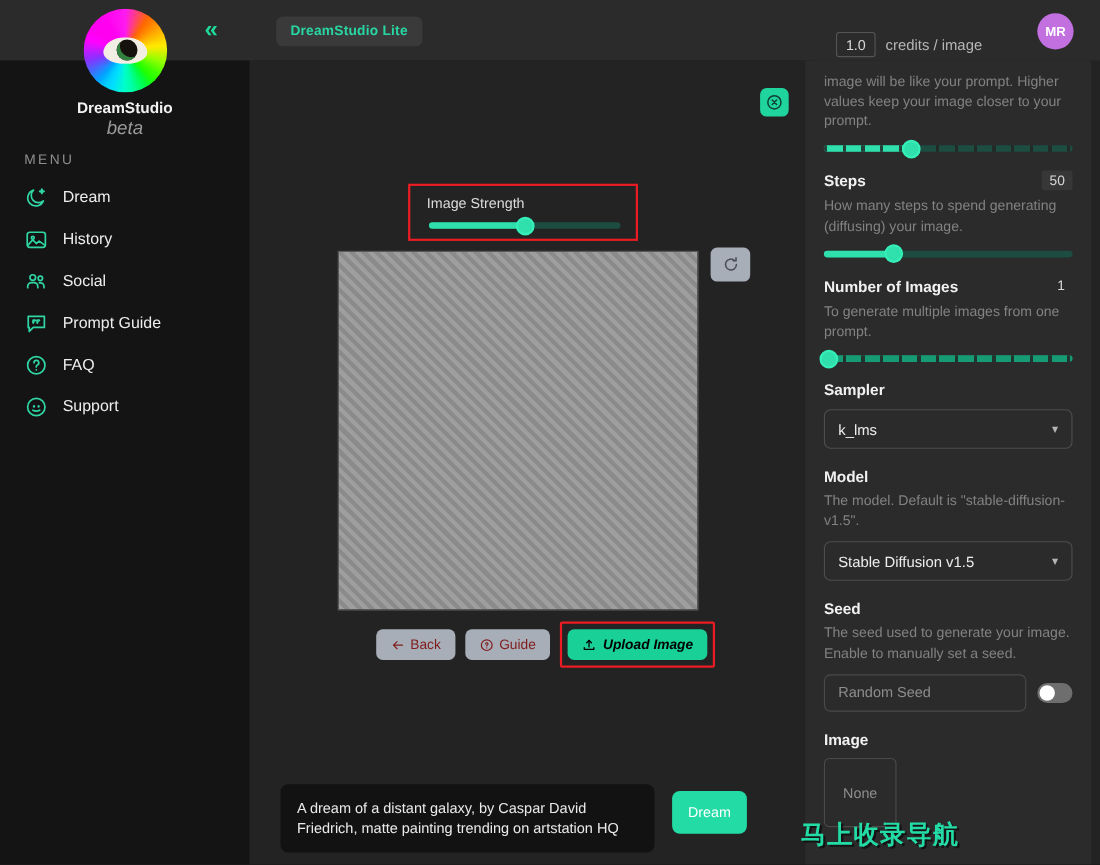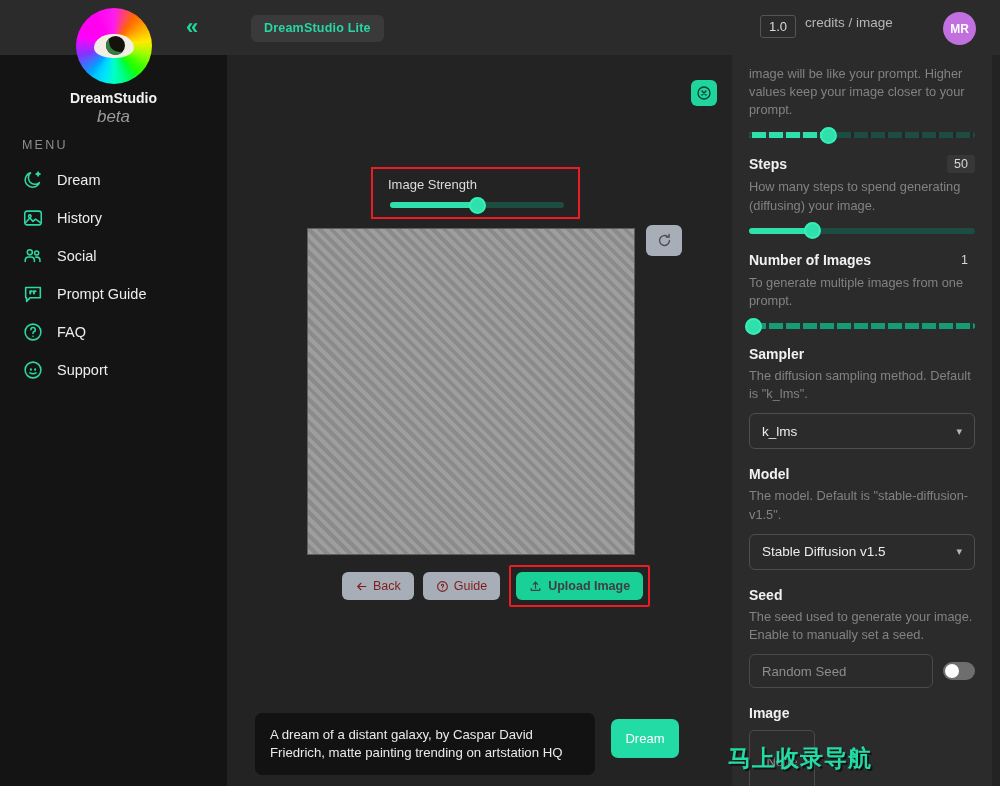--- a/index.html
+++ b/index.html
@@ -21,21 +21,21 @@
     color: #1fd99a; font-size: 22px; line-height: 30px; text-align: center;
     font-weight: bold; cursor: pointer;
   }
   .lite-badge {
     position: absolute; left: 251px; top: 15px;
     padding: 6px 13px 7px; border-radius: 6px; background: #3a3a3a;
     color: #28d6a2; font-size: 12.5px; font-weight: bold; letter-spacing: .2px;
     cursor: pointer;
   }
   .credits-wrap {
-    position: absolute; left: 760px; top: 15px; display: flex; gap: 9px;
+    position: absolute; left: 760px; top: 29px; display: flex; align-items: center; gap: 9px;
   }
   .credits-box {
     border: 1px solid #555; border-radius: 3px; padding: 3px 8px;
     color: #d8d8d8; font-size: 13px;
   }
   .credits-label { color: #b6b6b6; font-size: 13.5px; }
   .avatar {
     position: absolute; left: 943px; top: 12px; width: 33px; height: 33px;
     border-radius: 50%; background: #c26fe0; color: #fff; font-size: 12px;
     font-weight: bold; display: flex; align-items: center; justify-content: center;
@@ -134,23 +134,23 @@
   }
   .btn-ghost {
     background: #a8aeb8; color: #7f1d1d; border: none; border-radius: 6px;
     padding: 7px 13px; font-size: 12.5px; font-family: inherit; cursor: pointer;
     display: flex; align-items: center; gap: 5px;
   }
   .btn-upload-wrap {
     border: 2px solid #ec1c24; padding: 5px; border-radius: 2px;
   }
   .btn-upload {
-    background: #19d096; color: #404040; border: none; border-radius: 6px;
+    background: #19d096; color: #000000; border: none; border-radius: 6px;
     padding: 7px 13px; font-size: 12.5px; font-weight: bold; font-family: inherit;
-    cursor: pointer; display: flex; align-items: center; gap: 6px;
+    cursor: pointer; display: flex; align-items: center; gap: 6px; font-style: italic;
   }
   .btn-upload svg, .btn-ghost svg { width: 13px; height: 13px; }
 
   .prompt-row {
     position: absolute; left: 28px; top: 658px; display: flex; align-items: flex-start; gap: 16px;
   }
   .prompt-box {
     width: 340px; min-height: 52px; background: #121212; border-radius: 7px;
     padding: 13px 15px; color: #eaeaea; font-size: 13.2px; line-height: 1.38;
     cursor: text;
@@ -402,21 +402,20 @@
       <div class="r-slider slider">
         <div class="track-bg"></div>
         <div class="track-fill" id="ni-fill" style="background: rgb(23, 155, 116); width: 100%;"></div>
         <div class="ticks"></div>
         <div class="knob" id="ni-knob" style="left: 2%;"></div>
       </div>
     </div>
 
     <div class="sec">
       <div class="r-title">Sampler</div>
-      <div class="r-desc" style="margin-top:5px">The diffusion sampling method. Default is "k_lms".</div>
       <div class="select">
         <span>k_lms</span>
         <span class="chev">▾</span>
       </div>
     </div>
 
     <div class="sec">
       <div class="r-title">Model</div>
       <div class="r-desc" style="margin-top:5px">The model. Default is "stable-diffusion-v1.5".</div>
       <div class="select">

